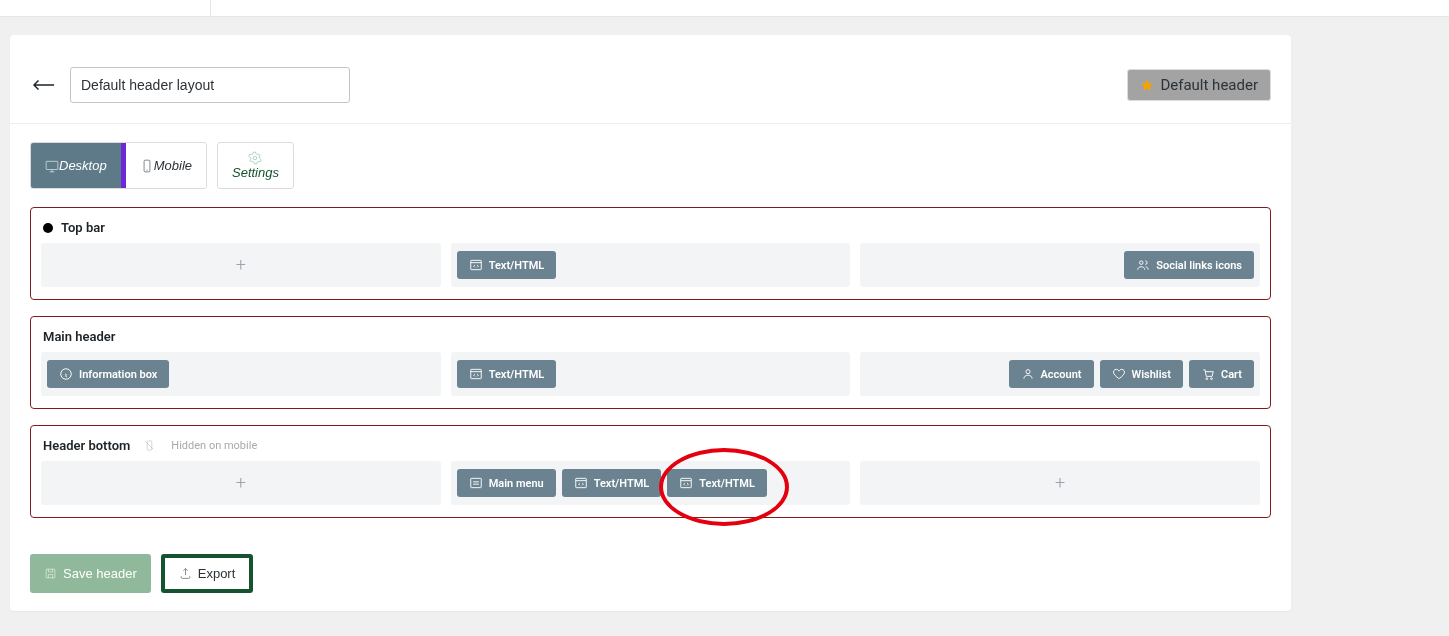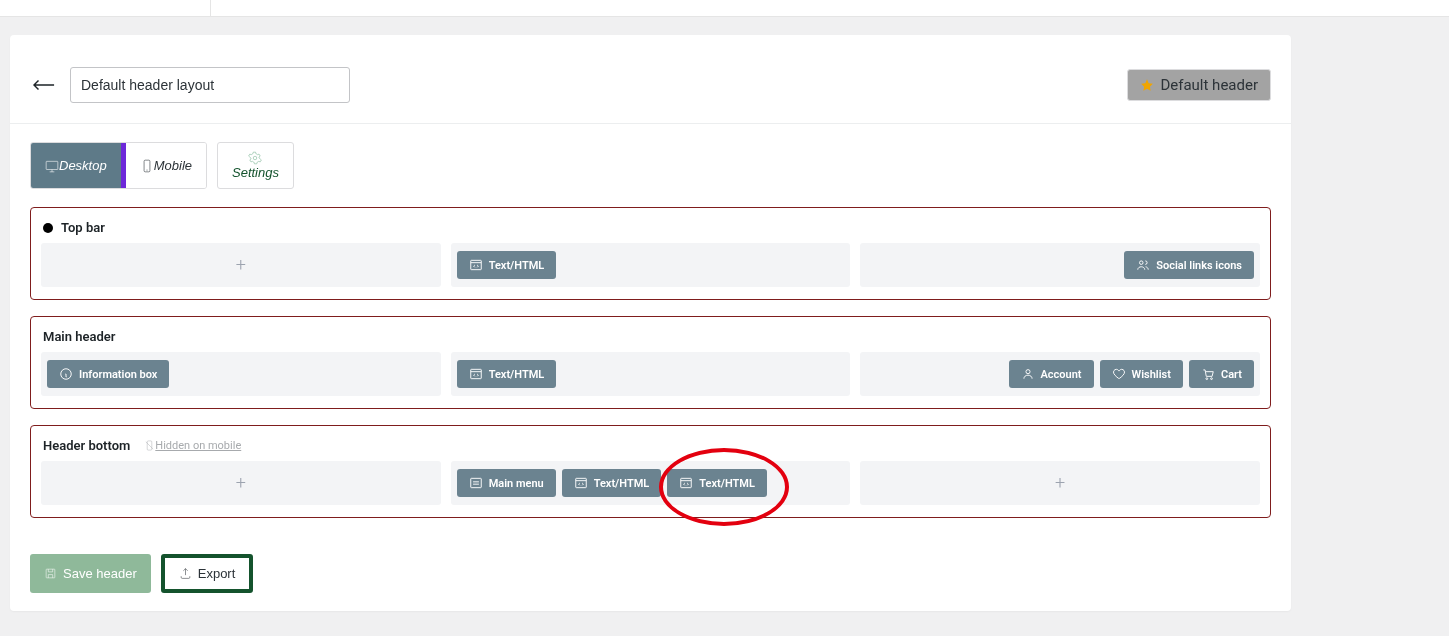--- a/index.html
+++ b/index.html
@@ -134,23 +134,22 @@
 }
 .dot {
   width: 10px; height: 10px; border-radius: 50%; background: #000;
 }
 .hidden-mobile {
   font-size: 11px;
   color: #a7aaad;
   font-weight: 400;
   display: inline-flex;
   align-items: center;
-  gap: 0;
+  gap: 16px;
   margin-left: 6px;
-  text-decoration: underline;
 }
 .hidden-mobile svg { width: 11px; height: 11px; stroke: #a7aaad; fill:none;}
 .cols {
   display: grid;
   grid-template-columns: 1fr 1fr 1fr;
   gap: 10px;
 }
 .slot {
   background: #f3f4f6;
   border-radius: 3px;

